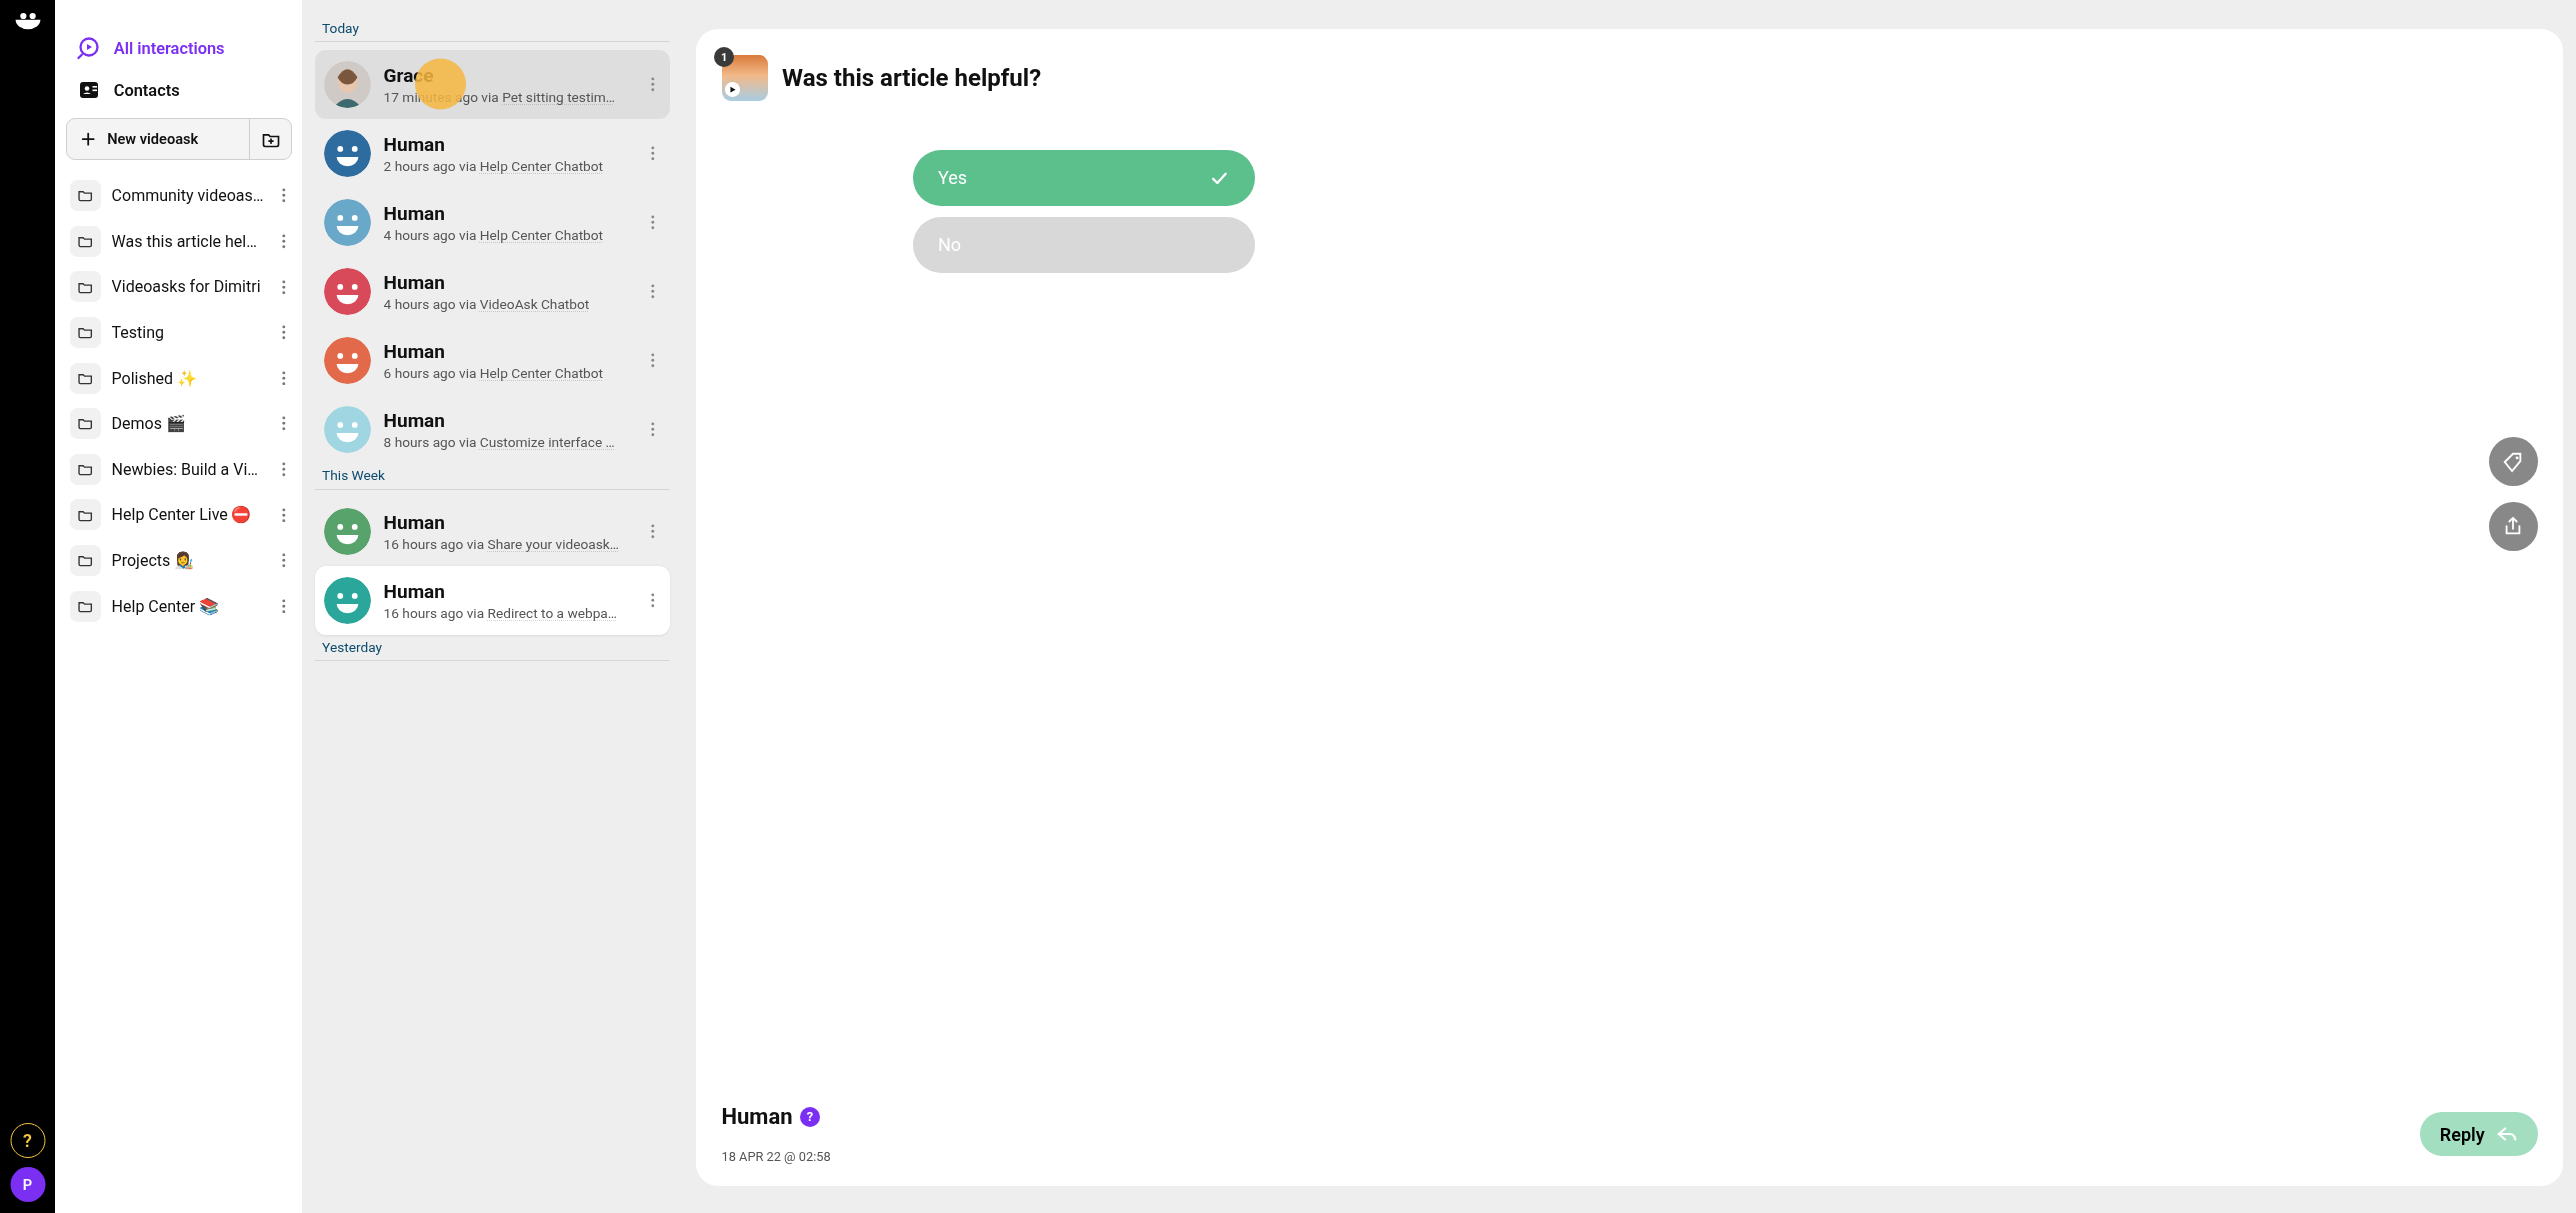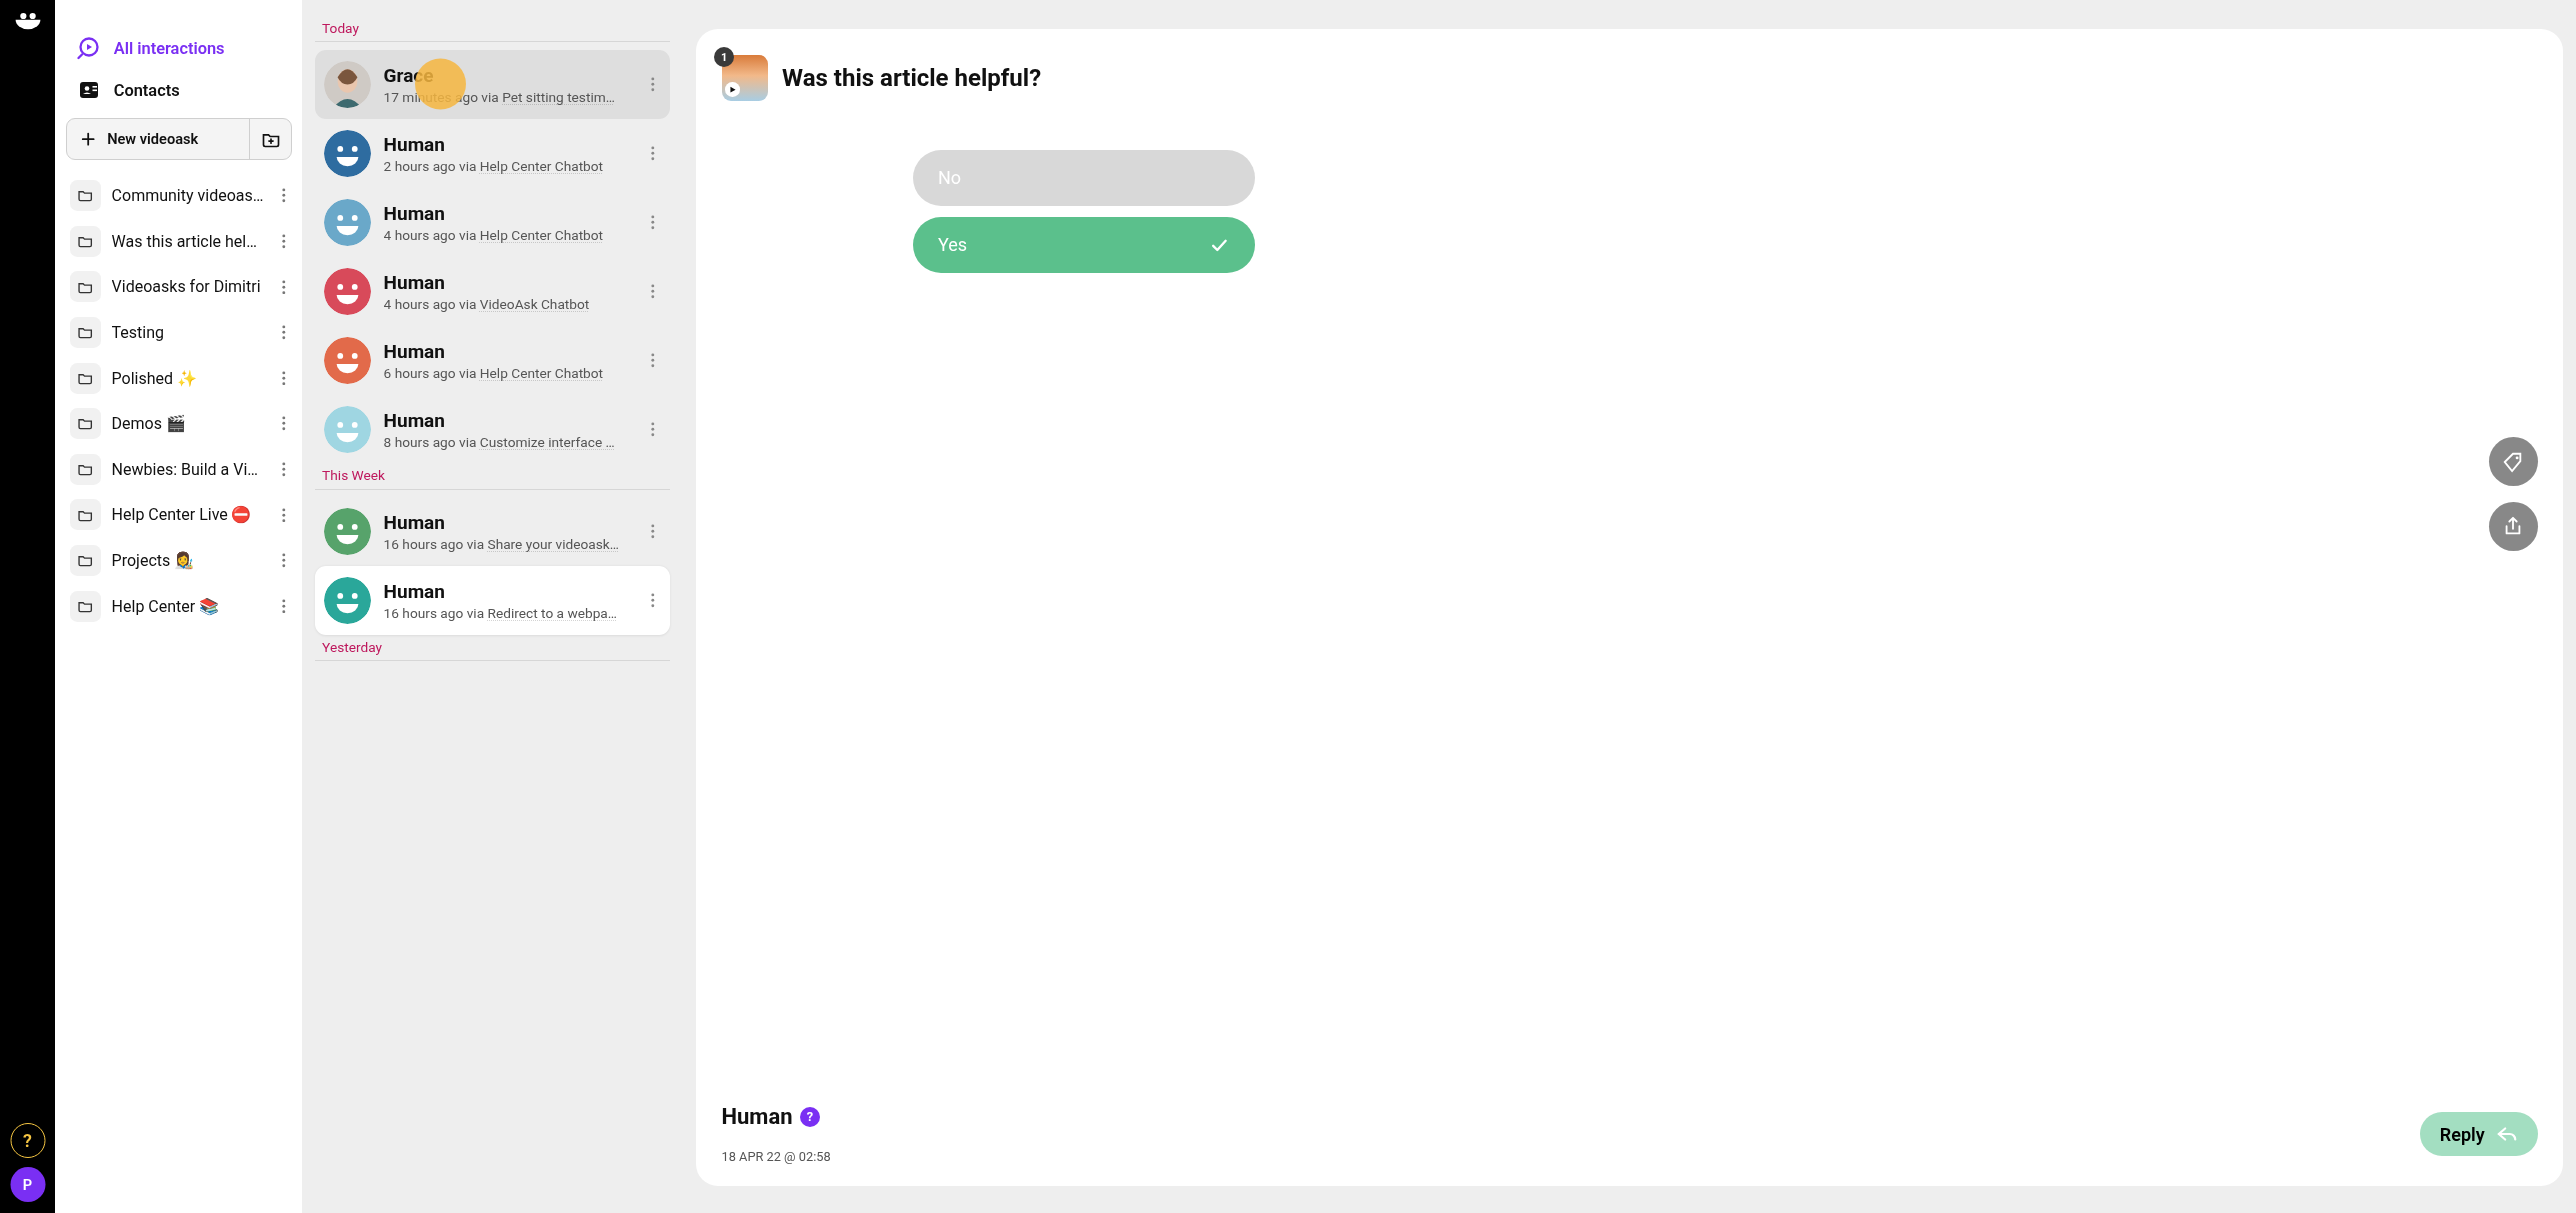--- a/index.html
+++ b/index.html
@@ -136,21 +136,21 @@
   .list-col {
     position: absolute;
     left: 302px; top: 0;
     width: 381px; height: 100%;
     background: #eeeeee;
     padding: 16.4px 12.8px 0 12.8px;
     overflow-y: auto;
   }
   .list-heading {
     font-size: 13.7px;
-    color: #be185d;
+    color: #0c4a6e;
     padding: 3.6px 7.3px 5.5px 7.3px;
     border-bottom: 0.9px solid #d6d6d6;
     margin-bottom: 7.3px;
   }
   .list-item {
     display: flex; align-items: center;
     gap: 12.8px;
     padding: 11px 9px;
     border-radius: 11px;
     cursor: pointer;
@@ -692,28 +692,28 @@
       <div class="detail-thumb-play">
         <svg width="7.3" height="7.3" viewBox="0 0 10 10">
             <polygon points="2,1 2,9 9,5" fill="#111"></polygon>
           </svg>
       </div>
     </div>
     <div class="detail-title">Was this article helpful?</div>
   </div>
 
   <div class="answer-group">
-    <div class="answer-btn no">
-      <span>No</span>
-    </div>
     <div class="answer-btn yes">
       <span>Yes</span>
       <svg width="20" height="20" viewBox="0 0 24 24">
           <path d="M5 13 l5 5 L20 7" fill="none" stroke="#fff" stroke-width="2.8" stroke-linecap="round" stroke-linejoin="round"></path>
         </svg>
+    </div>
+    <div class="answer-btn no">
+      <span>No</span>
     </div>
   </div>
 
   <div class="float-actions">
     <div class="float-btn">
       <svg width="22" height="22" viewBox="0 0 24 24">
           <path d="M3 12 L12 3 h8 v8 L11 22 Z" fill="none" stroke="#fff" stroke-width="2"></path>
           <circle cx="16.5" cy="7.5" r="1.6" fill="#fff"></circle>
         </svg>
     </div>

